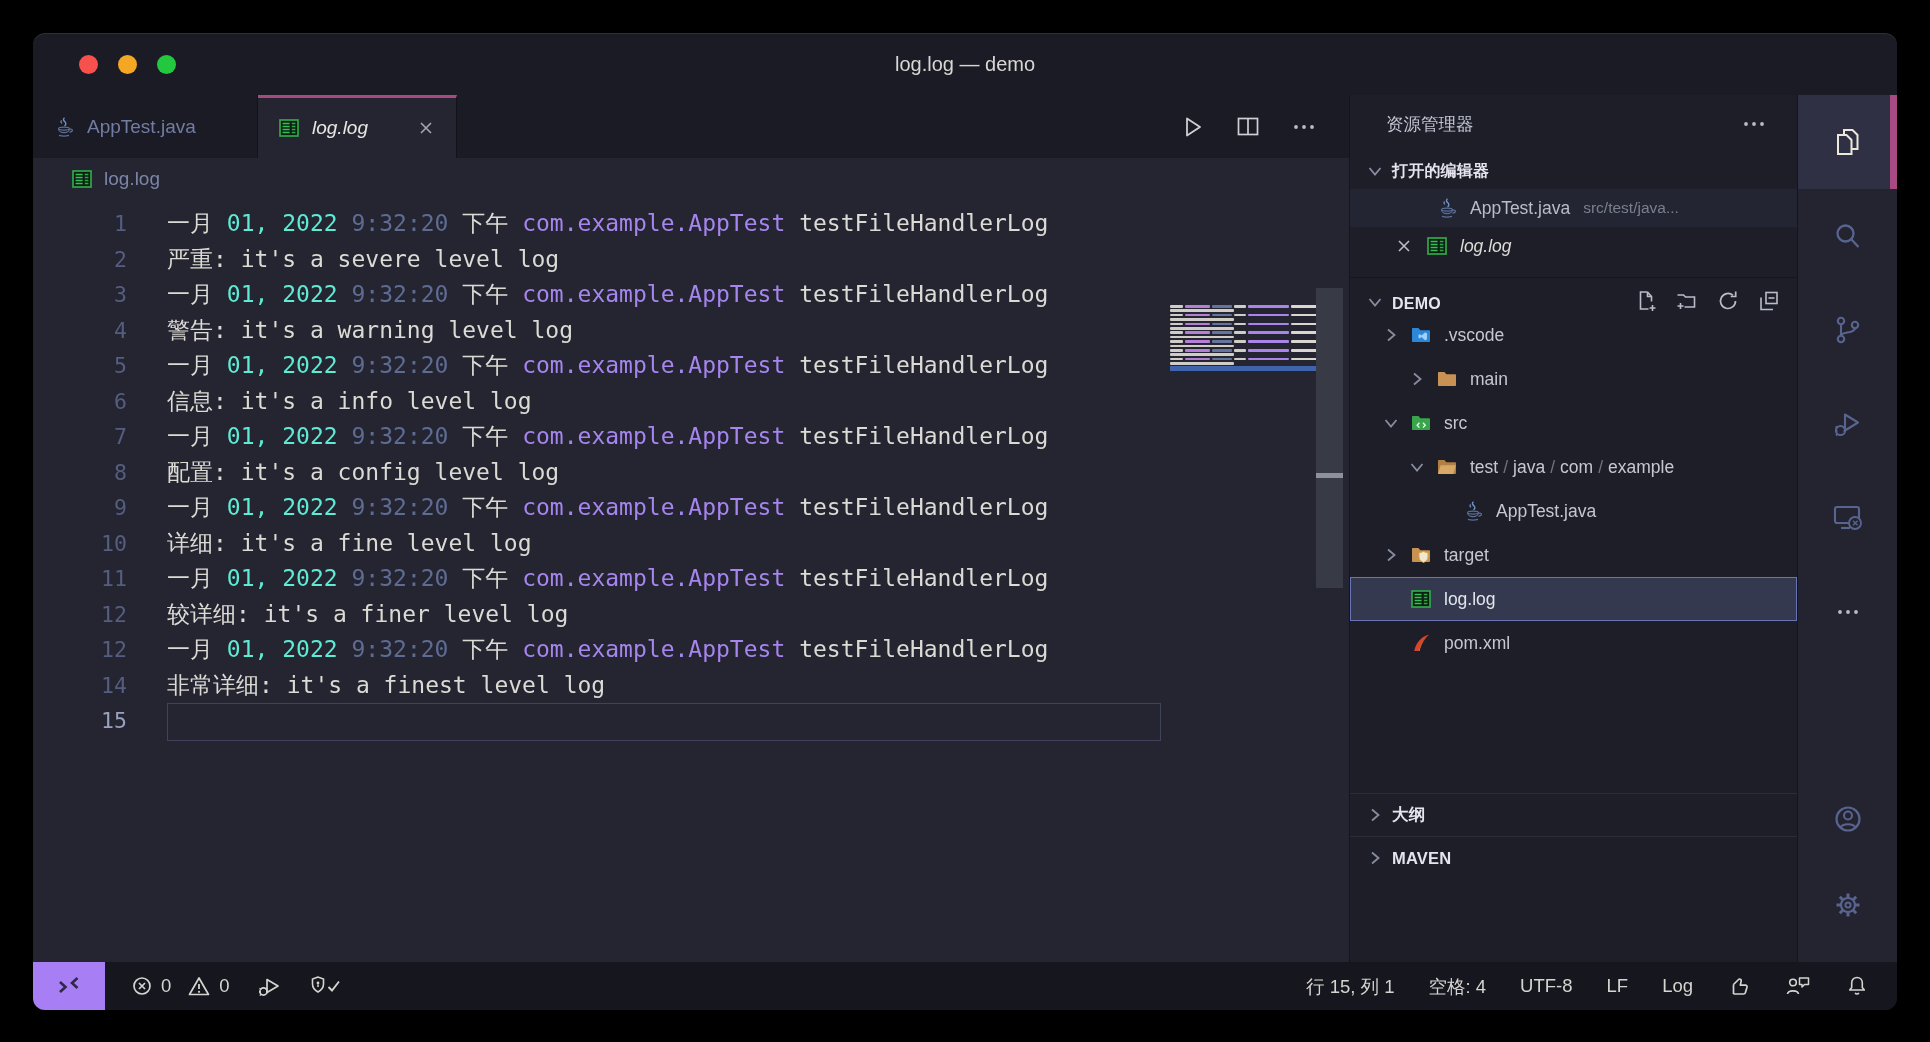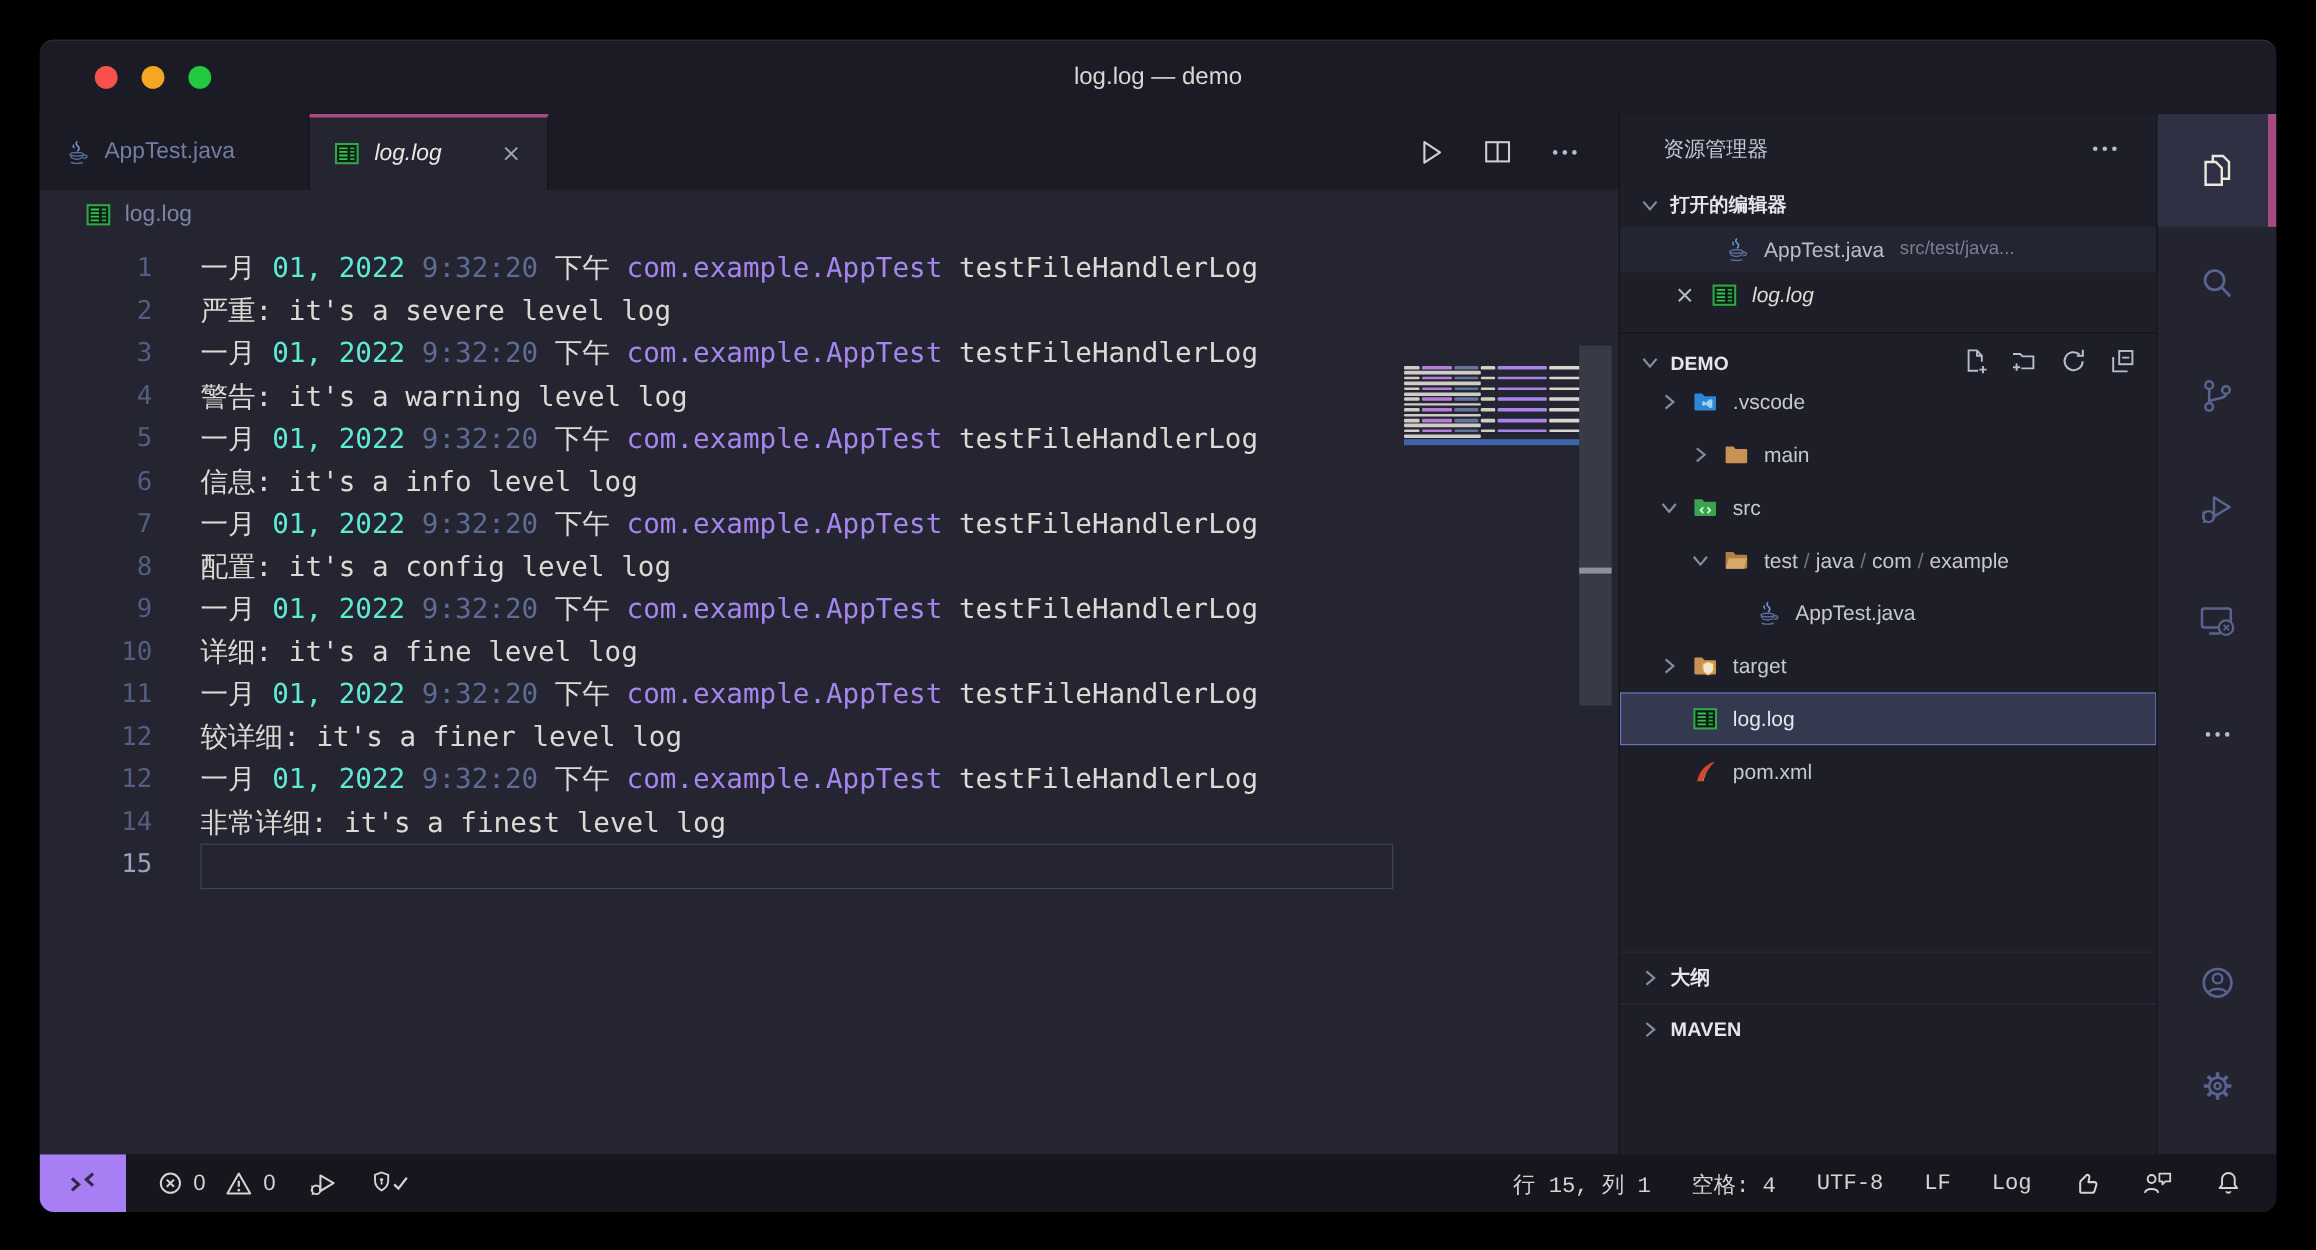--- a/index.html
+++ b/index.html
@@ -99,21 +99,21 @@
     width:7px; background:#a84a82; }
   .ab-bottom { position:absolute; bottom:14px; left:0; right:0; }
 
   
   .statusbar { position:absolute; left:0; right:0; bottom:0; height:48px; background:#15161e;
     display:flex; align-items:center; color:#d6d4d0; font-size:18.5px; }
   .remote-block { width:72px; height:48px; background:#a87ef5; display:flex;
     align-items:center; justify-content:center; flex:none; }
   .st-item { display:flex; align-items:center; gap:8px; }
   .st-left { display:flex; align-items:center; gap:26px; margin-left:26px; }
-  .st-right { margin-left:auto; display:flex; align-items:center; gap:34px; padding-right:28px;font-family:Liberation Mono, monospace; }
+  .st-right { margin-left:auto; display:flex; align-items:center; gap:34px; padding-right:28px; }
   .icon { display:inline-flex; line-height:0; }
 </style>
 </head>
 <body>
 
 <div class="window">
 
   <div class="titlebar">
     <div class="traffic">
       <div class="tl red"></div>

